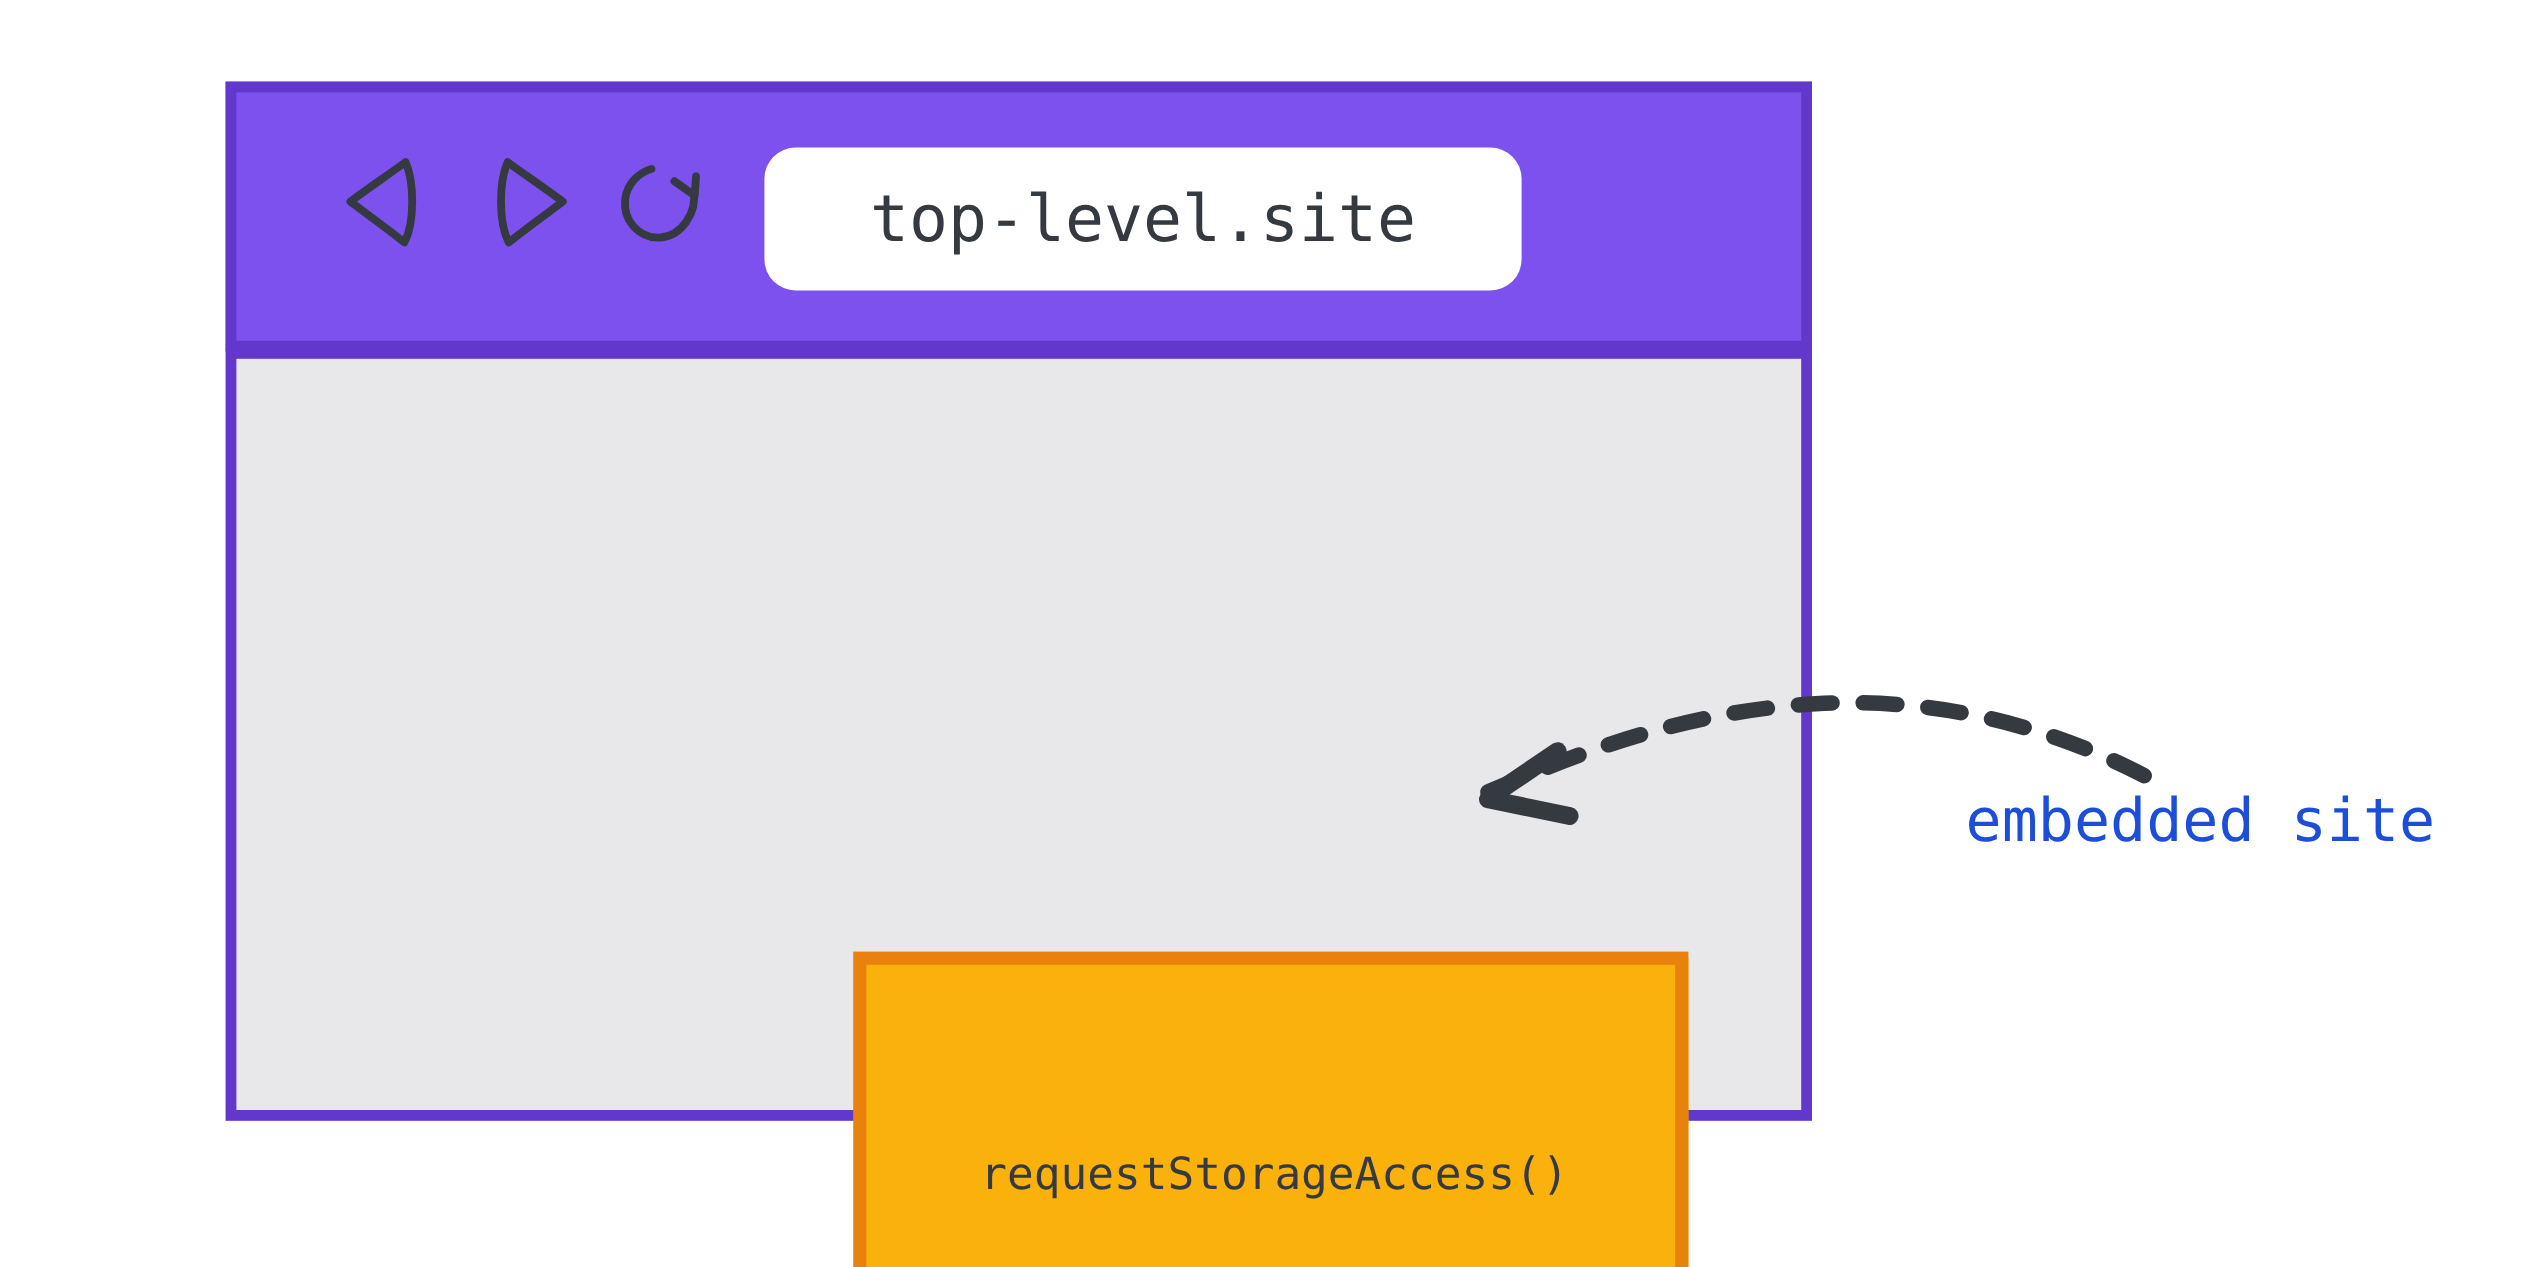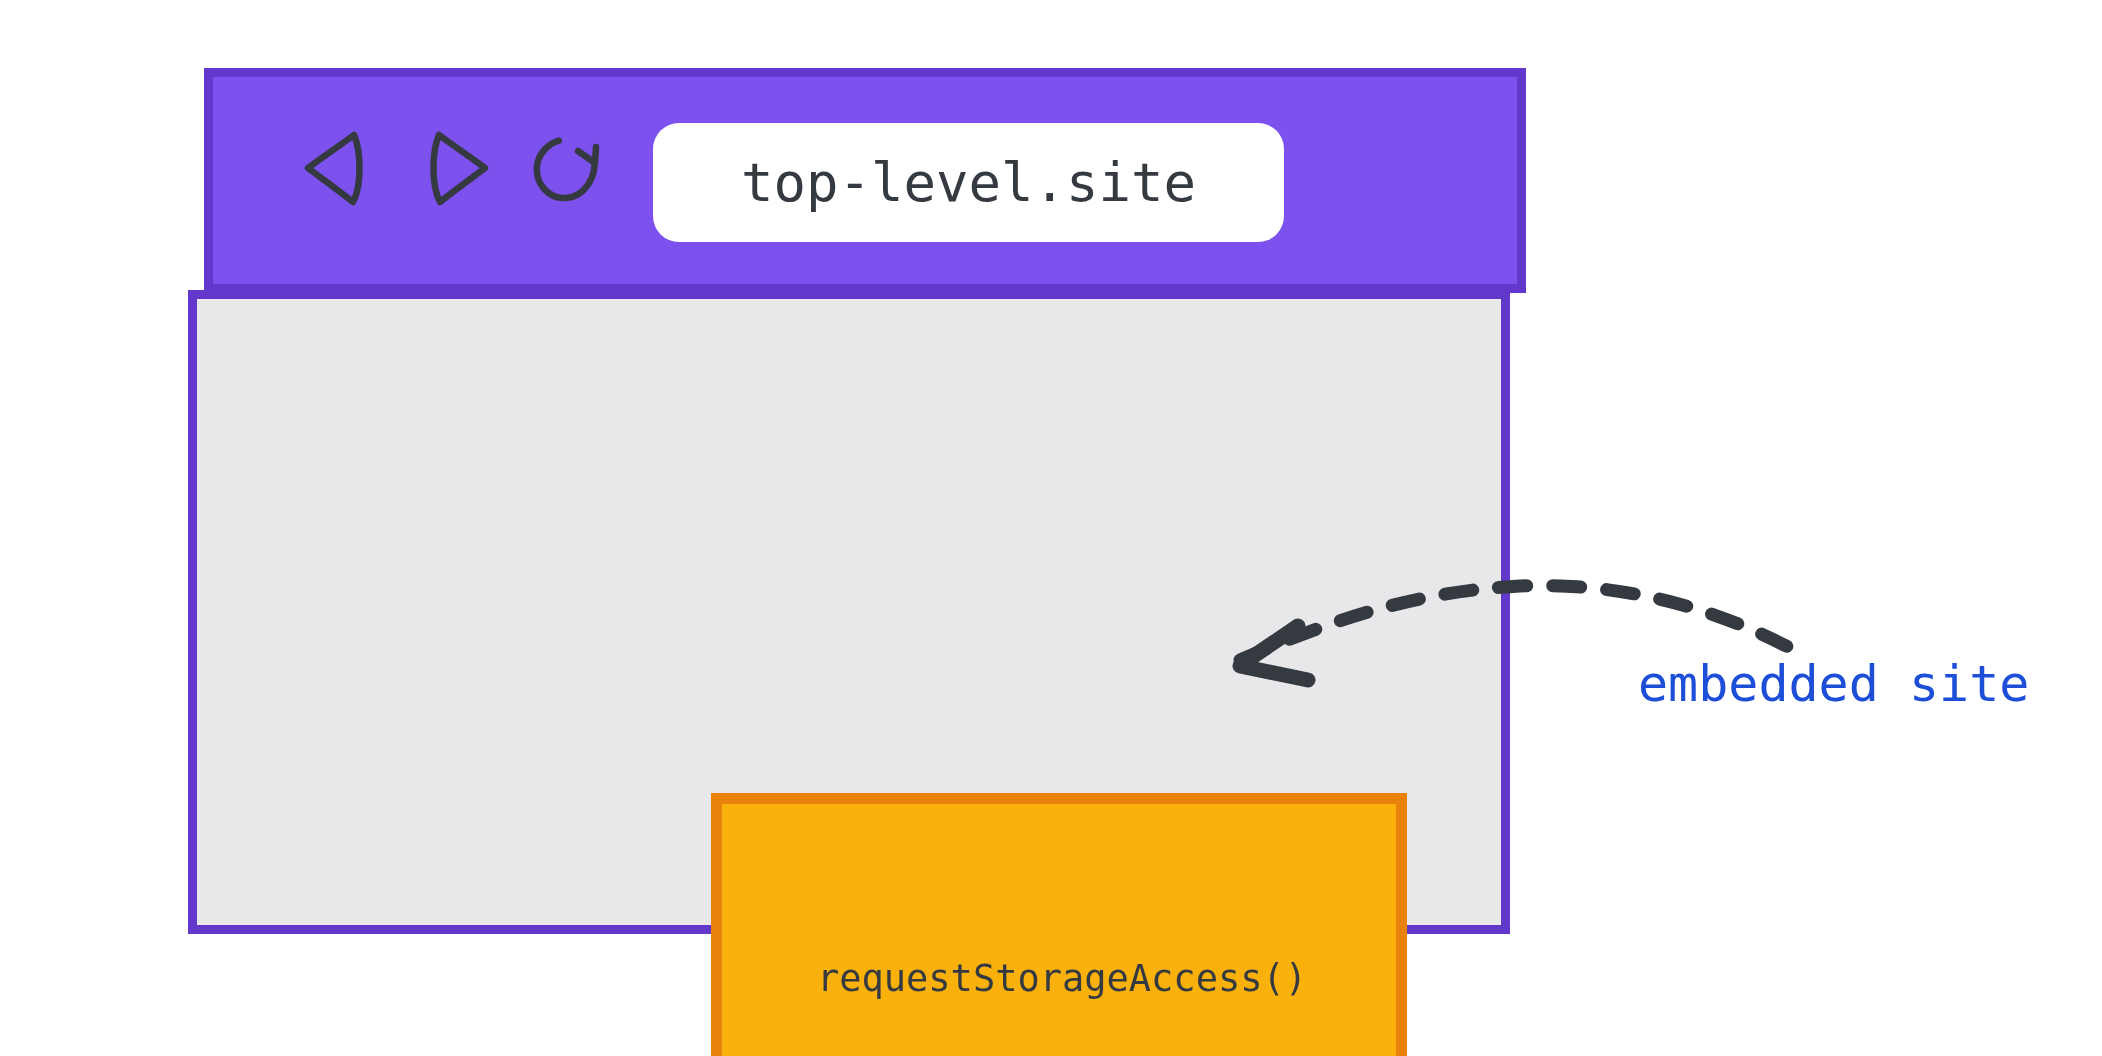--- a/index.html
+++ b/index.html
@@ -33,21 +33,20 @@
 
   .browser-chrome {
     position: absolute;
     left: 0;
     top: 0;
     width: 1322px;
     height: 225px;
     background: #7c51ee;
     border: 9px solid #6237cc;
     box-sizing: border-box;
-    margin-left: 16px;
   }
 
   .browser-viewport {
     position: absolute;
     left: 0;
     top: 222px;
     width: 1322px;
     height: 644px;
     background: #e8e8ea;
     border: 9px solid #6237cc;

